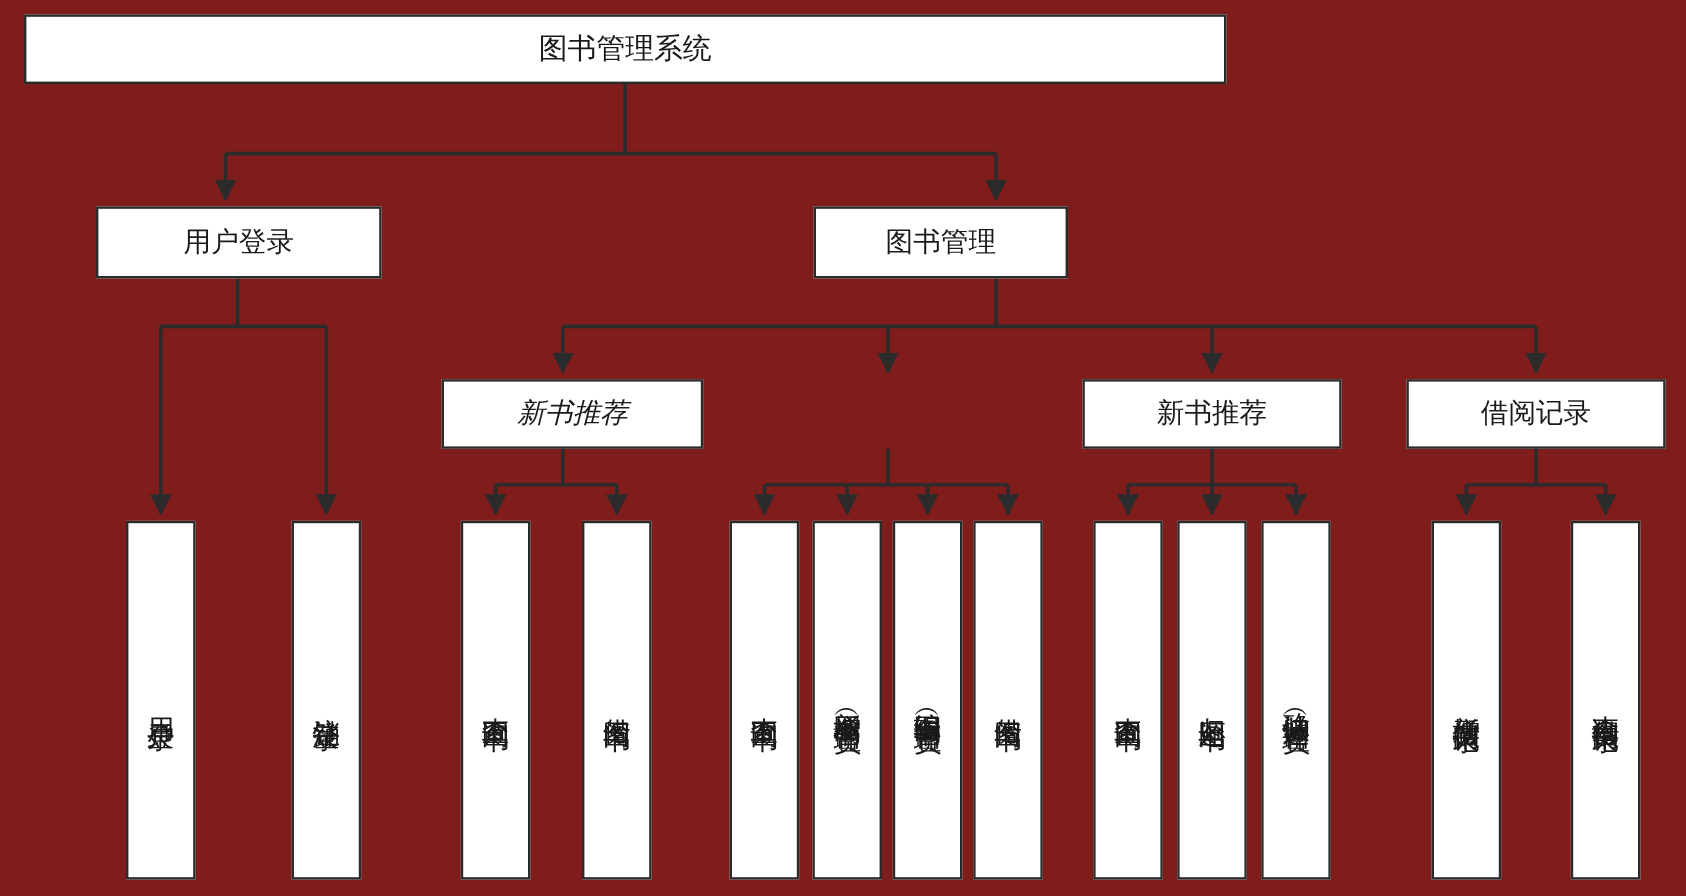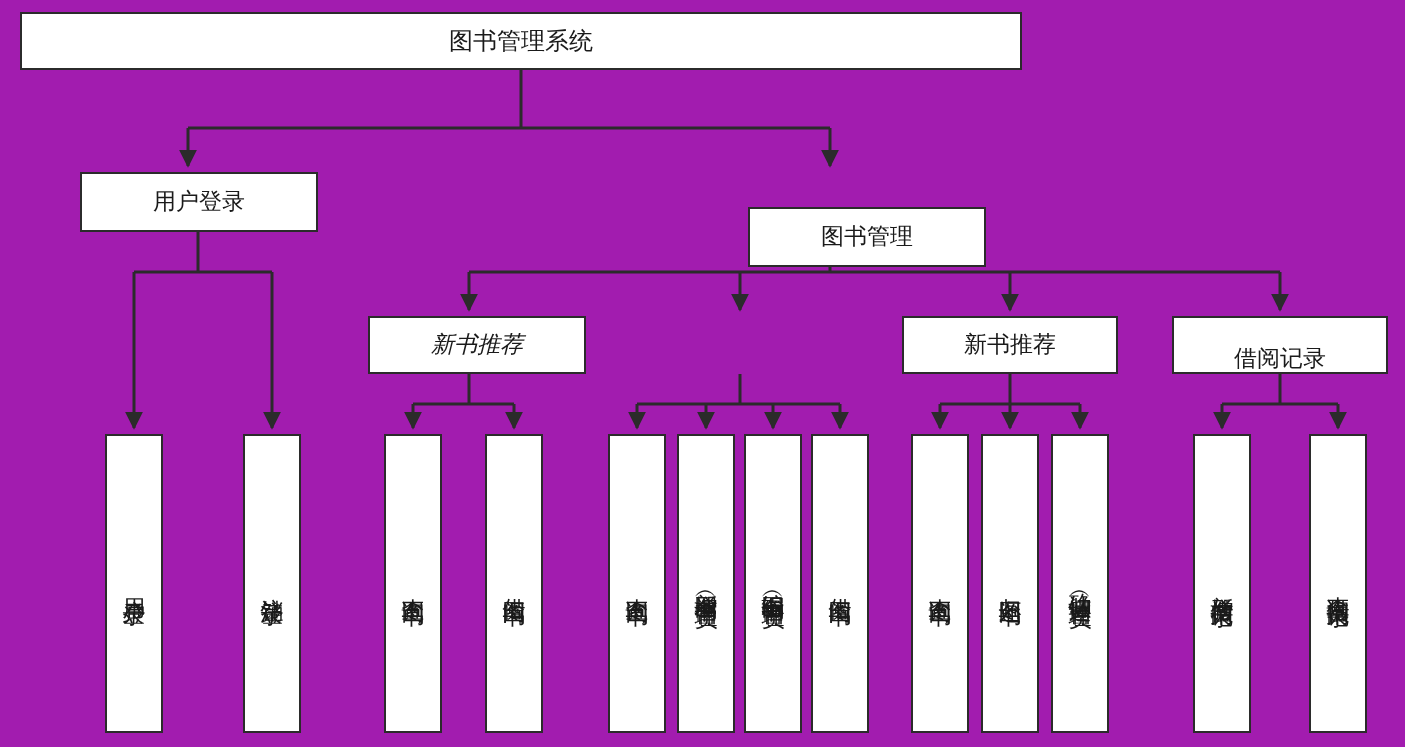--- a/index.html
+++ b/index.html
@@ -8,21 +8,21 @@
     padding: 0;
     background: #ffffff;
   }
   body {
     font-family: "Liberation Sans", "DejaVu Sans", sans-serif;
   }
   #canvas {
     position: relative;
     width: 1405px;
     height: 747px;
-    background: #a21caf;
+    background: #7f1d1d;
     overflow: hidden;
   }
   #edges {
     position: absolute;
     left: 0;
     top: 0;
     width: 1405px;
     height: 747px;
     pointer-events: none;
   }
@@ -128,34 +128,34 @@
   </svg>
 
   <div class="node horiz title" style="left:20px; top:12px; width:1002px; height:58px;">
     <span class="label">图书管理系统</span>
   </div>
 
   <div class="node horiz" style="left:80px; top:172px; width:238px; height:60px;">
     <span class="label">用户登录</span>
   </div>
 
-  <div class="node horiz" style="left:748px; top:172px; width:238px; height:60px;margin-top:35px;">
+  <div class="node horiz" style="left:678px; top:172px; width:212px; height:60px;">
     <span class="label">图书管理</span>
   </div>
 
   <div class="node horiz" style="left:368px; top:316px; width:218px; height:58px;font-style:italic;">
     <span class="label">新书推荐</span>
   </div>
 
 
   <div class="node horiz" style="left:902px; top:316px; width:216px; height:58px;">
     <span class="label">新书推荐</span>
   </div>
 
-  <div class="node horiz" style="left:1172px; top:316px; width:216px; height:58px;align-items:flex-end;">
+  <div class="node horiz" style="left:1172px; top:316px; width:216px; height:58px;">
     <span class="label">借阅记录</span>
   </div>
 
   <div class="node vert" style="left:105px; top:434px; width:58px; height:299px;">
     <span class="label">用户登录</span>
   </div>
   <div class="node vert" style="left:243px; top:434px; width:58px; height:299px;">
     <span class="label">注销登录</span>
   </div>
 

